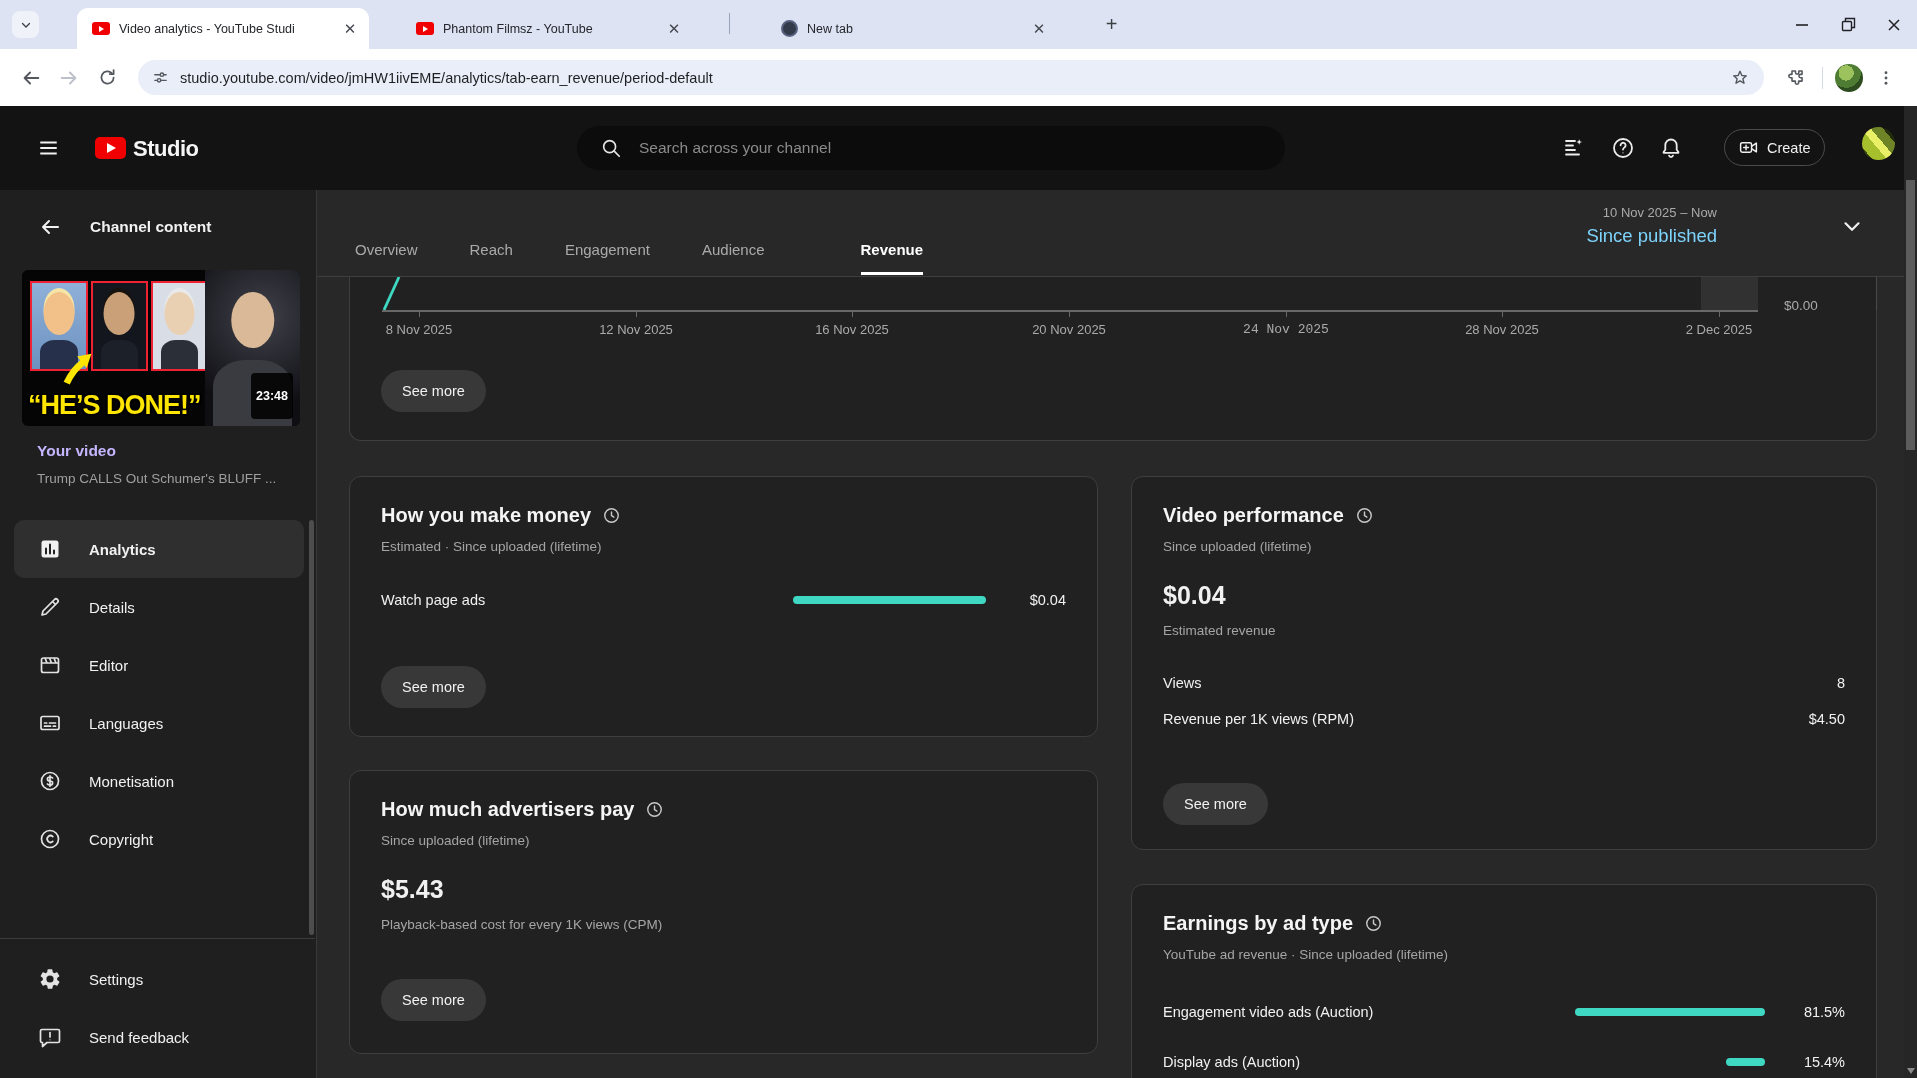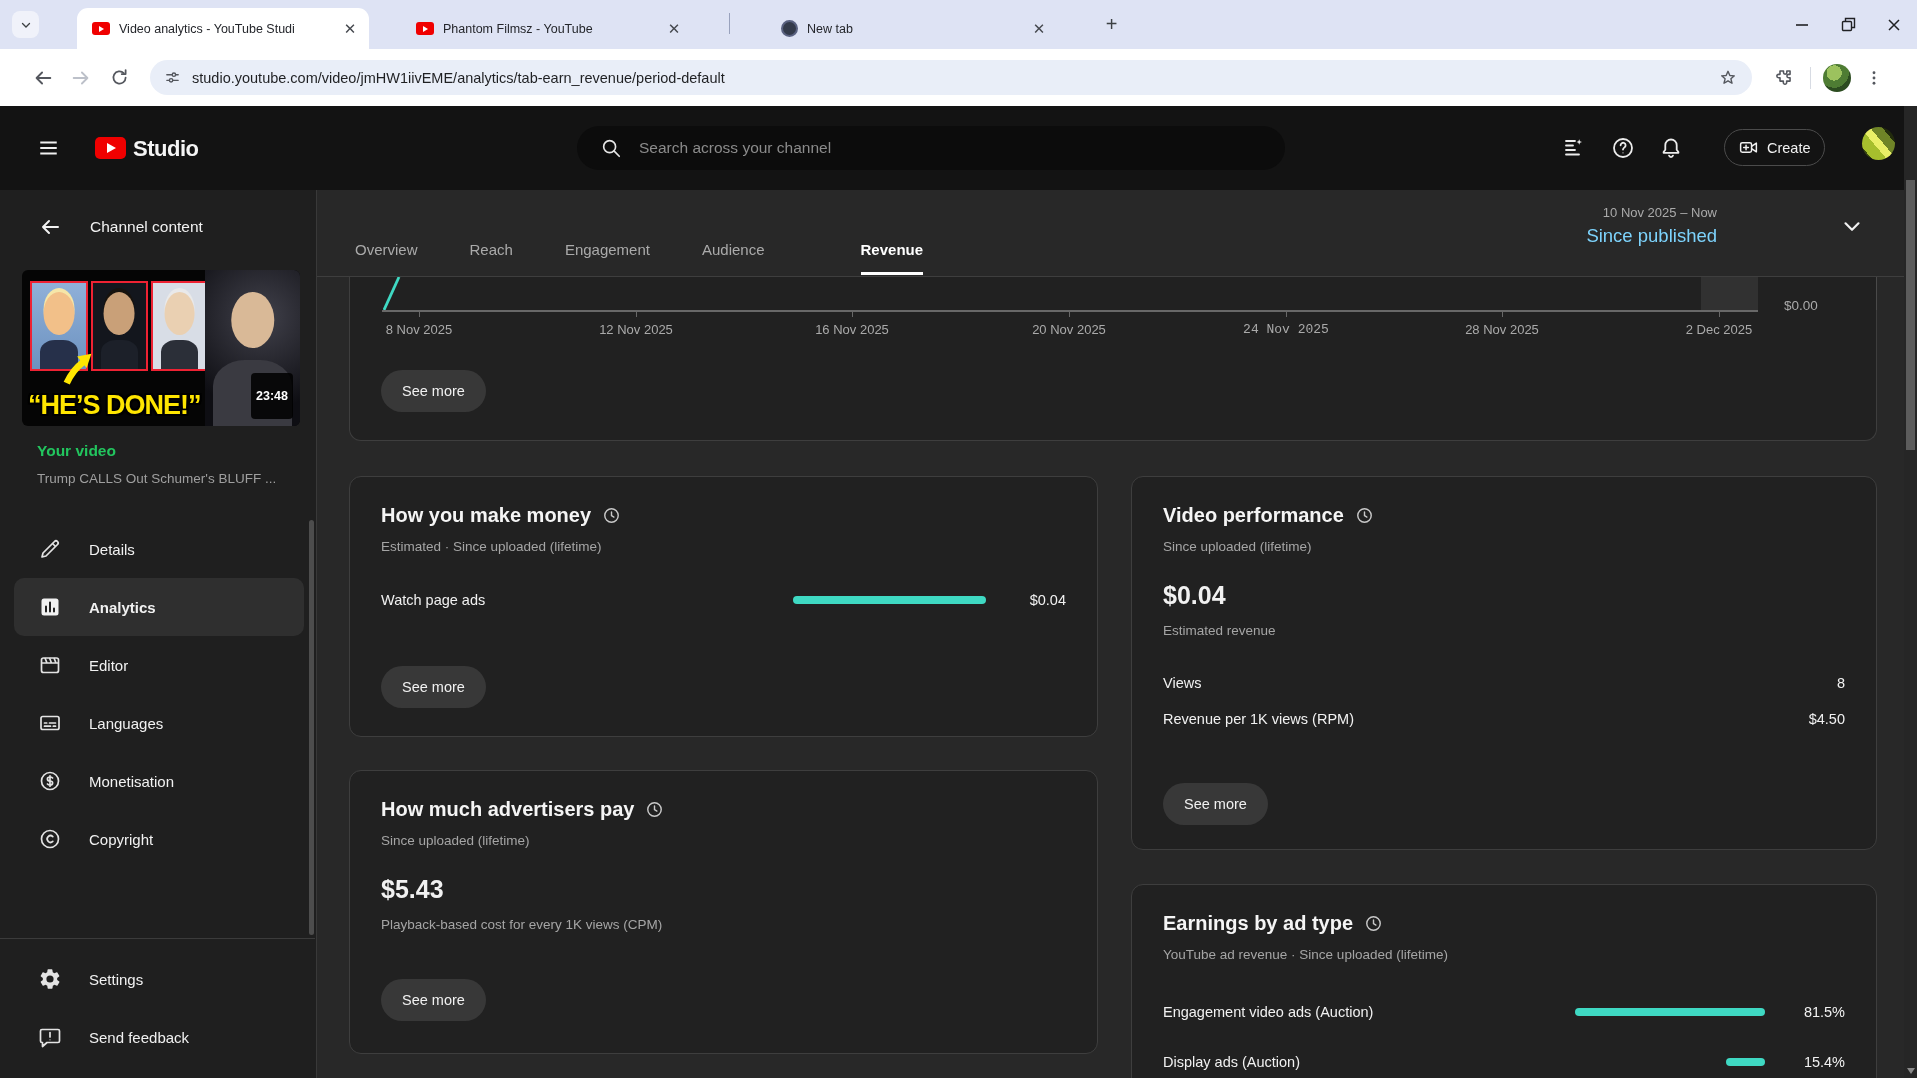--- a/index.html
+++ b/index.html
@@ -19,21 +19,21 @@
   .fav-circle { width:17px; height:17px; border-radius:50%; background:#333a4a; border:2px solid #596180; margin:0 9px 0 5px; flex:none; }
   .tab-title { font-size:12.5px; color:#24262b; flex:1; overflow:hidden; white-space:nowrap; }
   .tab-close { width:18px; text-align:center; font-size:15px; color:#45484e; cursor:default; flex:none; }
   .tsep { width:1px; height:21px; background:#99a2bd; margin:13px 4px 0; }
   .newtab { width:27px; height:27px; margin:11px 0 0 8px; display:flex; align-items:center; justify-content:center;
             font-size:20px; color:#3c4043; }
   .wincontrols { margin-left:auto; display:flex; height:49px; }
   .wc { width:46px; height:49px; display:flex; align-items:center; justify-content:center; }
 
   .toolbar { position:absolute; left:0; top:49px; width:1917px; height:57px; background:#ffffff;
-             display:flex; align-items:center; padding:0 24px; }
+             display:flex; align-items:center; padding:0 12px; }
   .navbtn { width:38px; height:38px; display:flex; align-items:center; justify-content:center; flex:none; }
   .omnibox { flex:1; height:35px; margin:0 12px; background:#e9eef8; border-radius:18px;
              display:flex; align-items:center; padding:0 14px; gap:11px; min-width:0; }
   .url { font-size:14.5px; color:#1f2023; flex:1; overflow:hidden; white-space:nowrap; }
   .tdiv { width:1px; height:22px; background:#d7dbe3; margin:0 8px; }
   .chrome-avatar { width:28px; height:28px; border-radius:50%; flex:none; margin:0 4px;
        background:radial-gradient(circle at 40% 32%, #9cc25e 0 30%, #4e7c33 30% 58%, #2c4c20 58%),
                   linear-gradient(#6b4f34,#2c4c20); }
 
   
@@ -50,21 +50,21 @@
   .sh-ico { position:absolute; top:30px; width:24px; height:24px; }
   .create { position:absolute; left:1724px; top:23px; height:37px; border:1px solid #4b4b4b; border-radius:19px;
             display:flex; align-items:center; gap:8px; padding:0 13px; color:#f1f1f1; font-size:14.5px; background:transparent; }
   .studio-avatar { position:absolute; left:1862px; top:21px; width:33px; height:33px; border-radius:50%;
        background:linear-gradient(50deg,#39470f 0 18%,#a6bf2d 18% 42%,#e9ef67 42% 58%,#6f8427 58% 78%,#222b0c 78%); }
 
   
   .workspace { position:absolute; left:0; top:190px; width:1917px; height:888px; }
   .sidebar { position:absolute; left:0; top:0; width:317px; height:888px; background:#1f1f1f; border-right:1px solid #393939; }
   .backrow { position:absolute; left:38px; top:25px; display:flex; align-items:center; gap:28px; }
-  .backlabel { font-size:15.5px; font-weight:normal; color:#f1f1f1; }
+  .backlabel { font-size:15.5px; font-weight:bold; color:#f1f1f1; }
 
   .thumb { position:absolute; left:22px; top:80px; width:278px; height:156px; border-radius:6px; overflow:hidden; background:#050505; }
   .collage { position:absolute; left:3%; top:7%; width:64%; height:58%; display:flex; gap:3px; }
   .panel { flex:1; border:2px solid #e23; position:relative; overflow:hidden; }
   .p1 { background:linear-gradient(#8fb0d8,#6d92c0); } .p2 { background:#13161d; } .p3 { background:#d8dde6; }
   .head { position:absolute; top:10%; left:50%; transform:translateX(-50%); width:58%; height:50%; border-radius:50%; }
   .p1 .head { background:#f2c089; box-shadow:0 -4px 0 #f5e6a8; }
   .p2 .head { background:#c9a078; box-shadow:0 -4px 0 #17130e; }
   .p3 .head { background:#ead0b2; box-shadow:0 -4px 0 #e9e9ea; }
   .torso { position:absolute; bottom:0; left:15%; width:70%; height:34%; border-radius:40% 40% 0 0; }
@@ -72,21 +72,21 @@
   .elon { position:absolute; right:0; top:0; width:34%; height:100%; background:radial-gradient(circle at 60% 30%, #41414b, #0e0e13 75%); }
   .elon .head { top:14%; width:46%; height:36%; background:#d9b997; }
   .elon .torso { bottom:0; left:8%; width:84%; height:42%; background:#3a3a41; }
   .tarrow { position:absolute; left:14%; bottom:25%; width:38px; height:38px; }
   .thumb-caption { position:absolute; left:6px; bottom:5px; font-size:27px; font-weight:800; color:#ffe600;
        letter-spacing:-1px; white-space:nowrap;
        text-shadow:-2px 0 #000,2px 0 #000,0 -2px #000,0 2px #000,-2px -2px #000,2px 2px #000,-2px 2px #000,2px -2px #000; }
   .duration { position:absolute; right:7px; bottom:7px; background:rgba(0,0,0,.85); color:#fff;
               font-size:12.5px; font-weight:bold; padding:16px 5px; border-radius:4px; }
 
-  .yv { position:absolute; left:37px; top:252px; font-size:15.5px; font-weight:bold; color:#22c55e; }
+  .yv { position:absolute; left:37px; top:252px; font-size:15.5px; font-weight:bold; color:#c4b5fd; }
   .vt { position:absolute; left:37px; top:281px; width:252px; font-size:13.5px; color:#9f9f9f;
         white-space:nowrap; overflow:hidden; }
 
   .snav { position:absolute; left:0; top:330px; right:0; }
   .sitem { height:58px; display:flex; align-items:center; padding-left:38px; cursor:default; }
   .sitem .sicon { width:24px; height:24px; margin-right:27px; flex:none; }
   .slabel { font-size:15px; color:#f1f1f1; }
   .sitem.active { background:#2f2f2f; border-radius:10px; margin:0 12px 0 14px; padding-left:24px; }
   .sitem.active .slabel { font-weight:bold; }
   .sdivider { position:absolute; left:0; top:748px; right:1px; height:1px; background:#3b3b3b; }
@@ -322,37 +322,37 @@
           <path d="M17 8l15-3-5 15z" fill="#ffe600"></path>
         </svg>
       <div class="thumb-caption">“HE’S DONE!”</div>
       <div class="duration">23:48</div>
     </div>
 
     <div class="yv">Your video</div>
     <div class="vt">Trump CALLS Out Schumer's BLUFF ...</div>
 
     <nav class="snav">
+      <div class="sitem active">
+        <span class="sicon">
+          <svg width="24" height="24" viewBox="0 0 24 24">
+              <rect x="3.5" y="3.5" width="17" height="17" rx="2.5" fill="#f1f1f1"></rect>
+              <path d="M8 16.5v-5M12 16.5V7.5M16 16.5v-3" stroke="#212121" stroke-width="2" stroke-linecap="round"></path>
+            </svg>
+        </span>
+        <span class="slabel">Analytics</span>
+      </div>
       <div class="sitem">
         <span class="sicon">
           <svg width="24" height="24" viewBox="0 0 24 24" fill="none" stroke="#e3e3e3" stroke-width="1.7" stroke-linejoin="round">
               <path d="M4 20l1-4L16.5 4.5a2.12 2.12 0 013 3L8 19l-4 1z"></path>
               <path d="M14.5 6.5l3 3"></path>
             </svg>
         </span>
         <span class="slabel">Details</span>
-      </div>
-      <div class="sitem active">
-        <span class="sicon">
-          <svg width="24" height="24" viewBox="0 0 24 24">
-              <rect x="3.5" y="3.5" width="17" height="17" rx="2.5" fill="#f1f1f1"></rect>
-              <path d="M8 16.5v-5M12 16.5V7.5M16 16.5v-3" stroke="#212121" stroke-width="2" stroke-linecap="round"></path>
-            </svg>
-        </span>
-        <span class="slabel">Analytics</span>
       </div>
       <div class="sitem">
         <span class="sicon">
           <svg width="24" height="24" viewBox="0 0 24 24" fill="none" stroke="#e3e3e3" stroke-width="1.7" stroke-linejoin="round">
               <rect x="3.5" y="5" width="17" height="14.5" rx="2"></rect>
               <path d="M3.5 10h17M7 5l2 5M11.5 5l2 5M16 5l2 5"></path>
             </svg>
         </span>
         <span class="slabel">Editor</span>
       </div>

